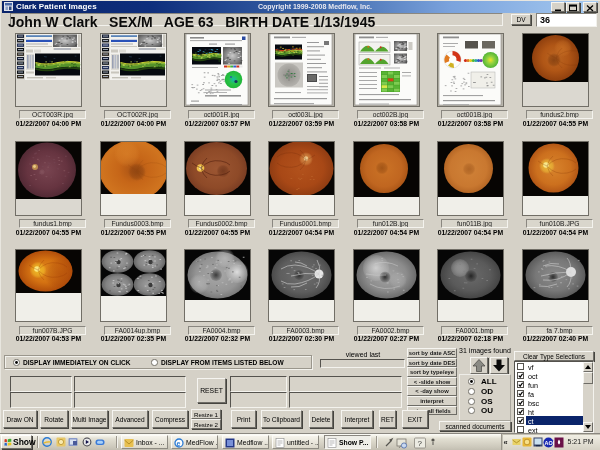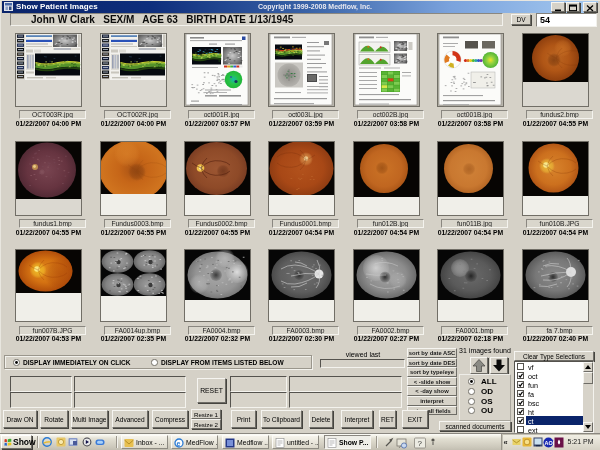--- a/index.html
+++ b/index.html
@@ -3,42 +3,42 @@
 <div style="position:absolute;left:0;top:0;width:600px;height:433px;background:#d5d1c7;border-top:1px solid #e8e6df;border-left:1px solid #e8e6df;"></div>
 <div style="position:absolute;left:2px;top:1px;width:596px;height:12px;background:linear-gradient(to right,#0a246a,#0e2e7c 25%,#3a64a8 52%,#7aa2dc 75%,#a6caf0 100%);"></div>
 <div class="ab" style="left:4px;top:2px;width:9px;height:9px;">
     <svg width="9" height="9">
       <rect width="9" height="9" fill="#dfe3ec"></rect>
       <rect x="1" y="1" width="7" height="2.5" fill="#4a6aa8"></rect>
       <rect x="1.5" y="4.5" width="2.5" height="3.5" fill="#8aa0c8"></rect>
       <rect x="5" y="4.5" width="2.5" height="3.5" fill="#30487e"></rect>
     </svg>
   </div>
-<div style="position:absolute;left:16px;top:2.1px;font-size:8px;font-weight:bold;color:#fff;letter-spacing:0.1px;">Show Patient Images</div>
+<div style="position:absolute;left:16px;top:2.1px;font-size:8px;font-weight:bold;color:#fff;letter-spacing:0.1px;">Clark Patient Images</div>
 <div style="position:absolute;left:200px;top:2.6px;width:230px;text-align:center;font-size:7px;font-weight:bold;color:#e8e8f0;">Copyright 1999-2008 Medflow, Inc.</div>
 <div class="ab btn" style="left:551px;top:2px;width:14px;height:10px;">
     <svg width="12" height="10" style="display:block">
       <rect x="3" y="6.5" width="6" height="1.6" fill="#000"></rect>
     </svg>
   </div>
 <div class="ab btn" style="left:566px;top:2px;width:14px;height:10px;">
     <svg width="12" height="10" style="display:block">
       <rect x="2.5" y="2" width="7" height="5.6" fill="none" stroke="#000" stroke-width="1"></rect>
       <rect x="2.5" y="2" width="7" height="1.6" fill="#000"></rect>
     </svg>
   </div>
 <div class="ab btn" style="left:583px;top:2px;width:14px;height:10px;">
     <svg width="12" height="10" style="display:block">
       <path d="M3 2.5 L9 8 M9 2.5 L3 8" stroke="#000" stroke-width="1.3"></path>
     </svg>
   </div>
 <div style="position:absolute;left:10px;top:13px;width:493px;height:13px;border:1px solid;border-color:#8a8780 #f2f1ec #f2f1ec #8a8780;background:#d5d1c7;"></div>
-<div style="position:absolute;left:31px;top:14px;font-size:10px;font-weight:bold;color:#0a0a0a;white-space:pre;">John W Clark&nbsp;&nbsp; SEX/M&nbsp;&nbsp; AGE 63&nbsp;&nbsp; BIRTH DATE 1/13/1945</div>
+<div style="position:absolute;left:8px;top:14px;font-size:14px;font-weight:bold;color:#0a0a0a;white-space:pre;">John W Clark&nbsp;&nbsp; SEX/M&nbsp;&nbsp; AGE 63&nbsp;&nbsp; BIRTH DATE 1/13/1945</div>
 <div class="ab btn" style="left:511px;top:14px;width:20px;height:11px;font-size:6.5px;line-height:10px;">DV</div>
-<div style="position:absolute;left:536px;top:13px;width:61px;height:14px;background:#fff;border:1px solid;border-color:#84817a #f2f1ec #f2f1ec #84817a;font-size:9px;font-weight:bold;color:#000;padding:1px 0 0 3px;">54</div>
+<div style="position:absolute;left:536px;top:13px;width:61px;height:14px;background:#fff;border:1px solid;border-color:#84817a #f2f1ec #f2f1ec #84817a;font-size:9px;font-weight:bold;color:#000;padding:1px 0 0 3px;">36</div>
 <div style="position:absolute;left:15px;top:33px;width:67px;height:74px;border:1px solid #716e66;background:#eceae3;">
     <div style="position:absolute;left:0;top:0;width:65px;height:46px;">
       <svg width="65" height="46" viewBox="0 0 65 46" style="display:block">
         <rect width="65" height="46" fill="#f2f1ed"></rect>
         <rect x="0" y="0" width="9" height="46" fill="#dcdad4"></rect>
         <rect x="1" y="0.5" width="7" height="3.4" fill="#141c30"></rect>
         <rect x="2" y="1.6" width="5" height="0.9" fill="#aab4c6"></rect>
         <rect x="1" y="5" width="7" height="3.4" fill="#1e2226"></rect>
         <rect x="2" y="6.1" width="5" height="0.9" fill="#aab4c6"></rect>
         <rect x="1" y="9.5" width="7" height="3.4" fill="#243158"></rect>

